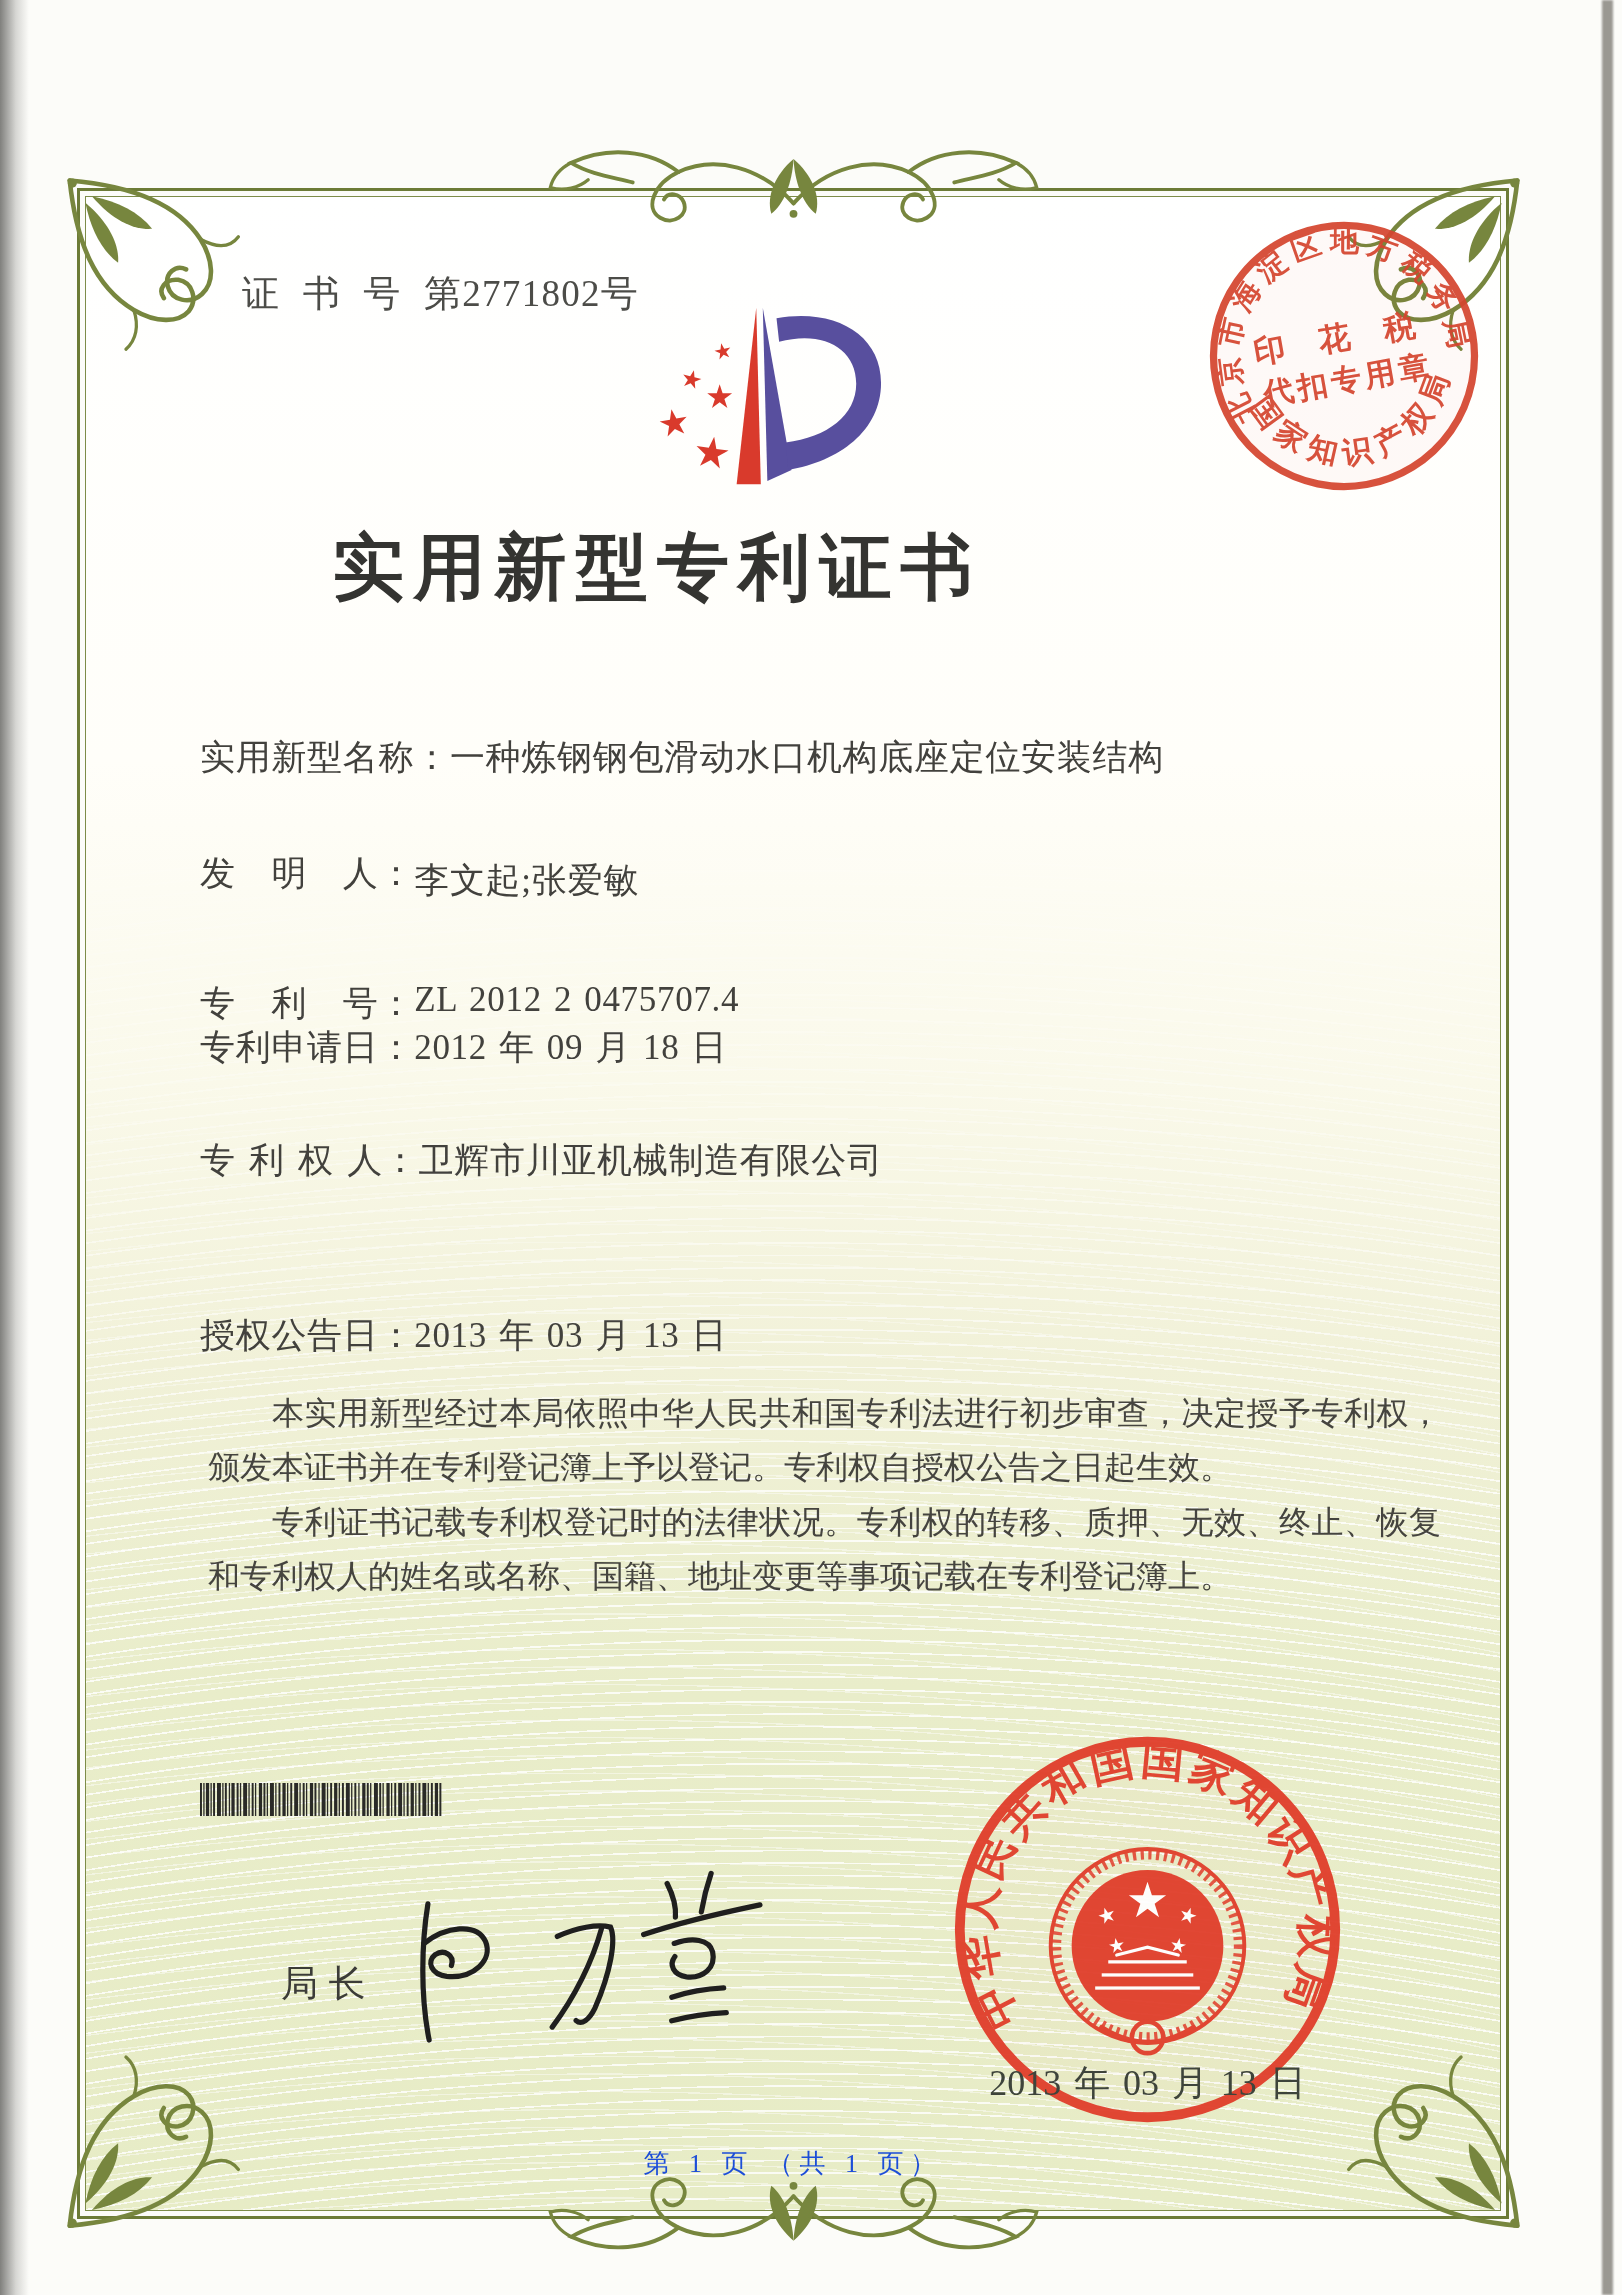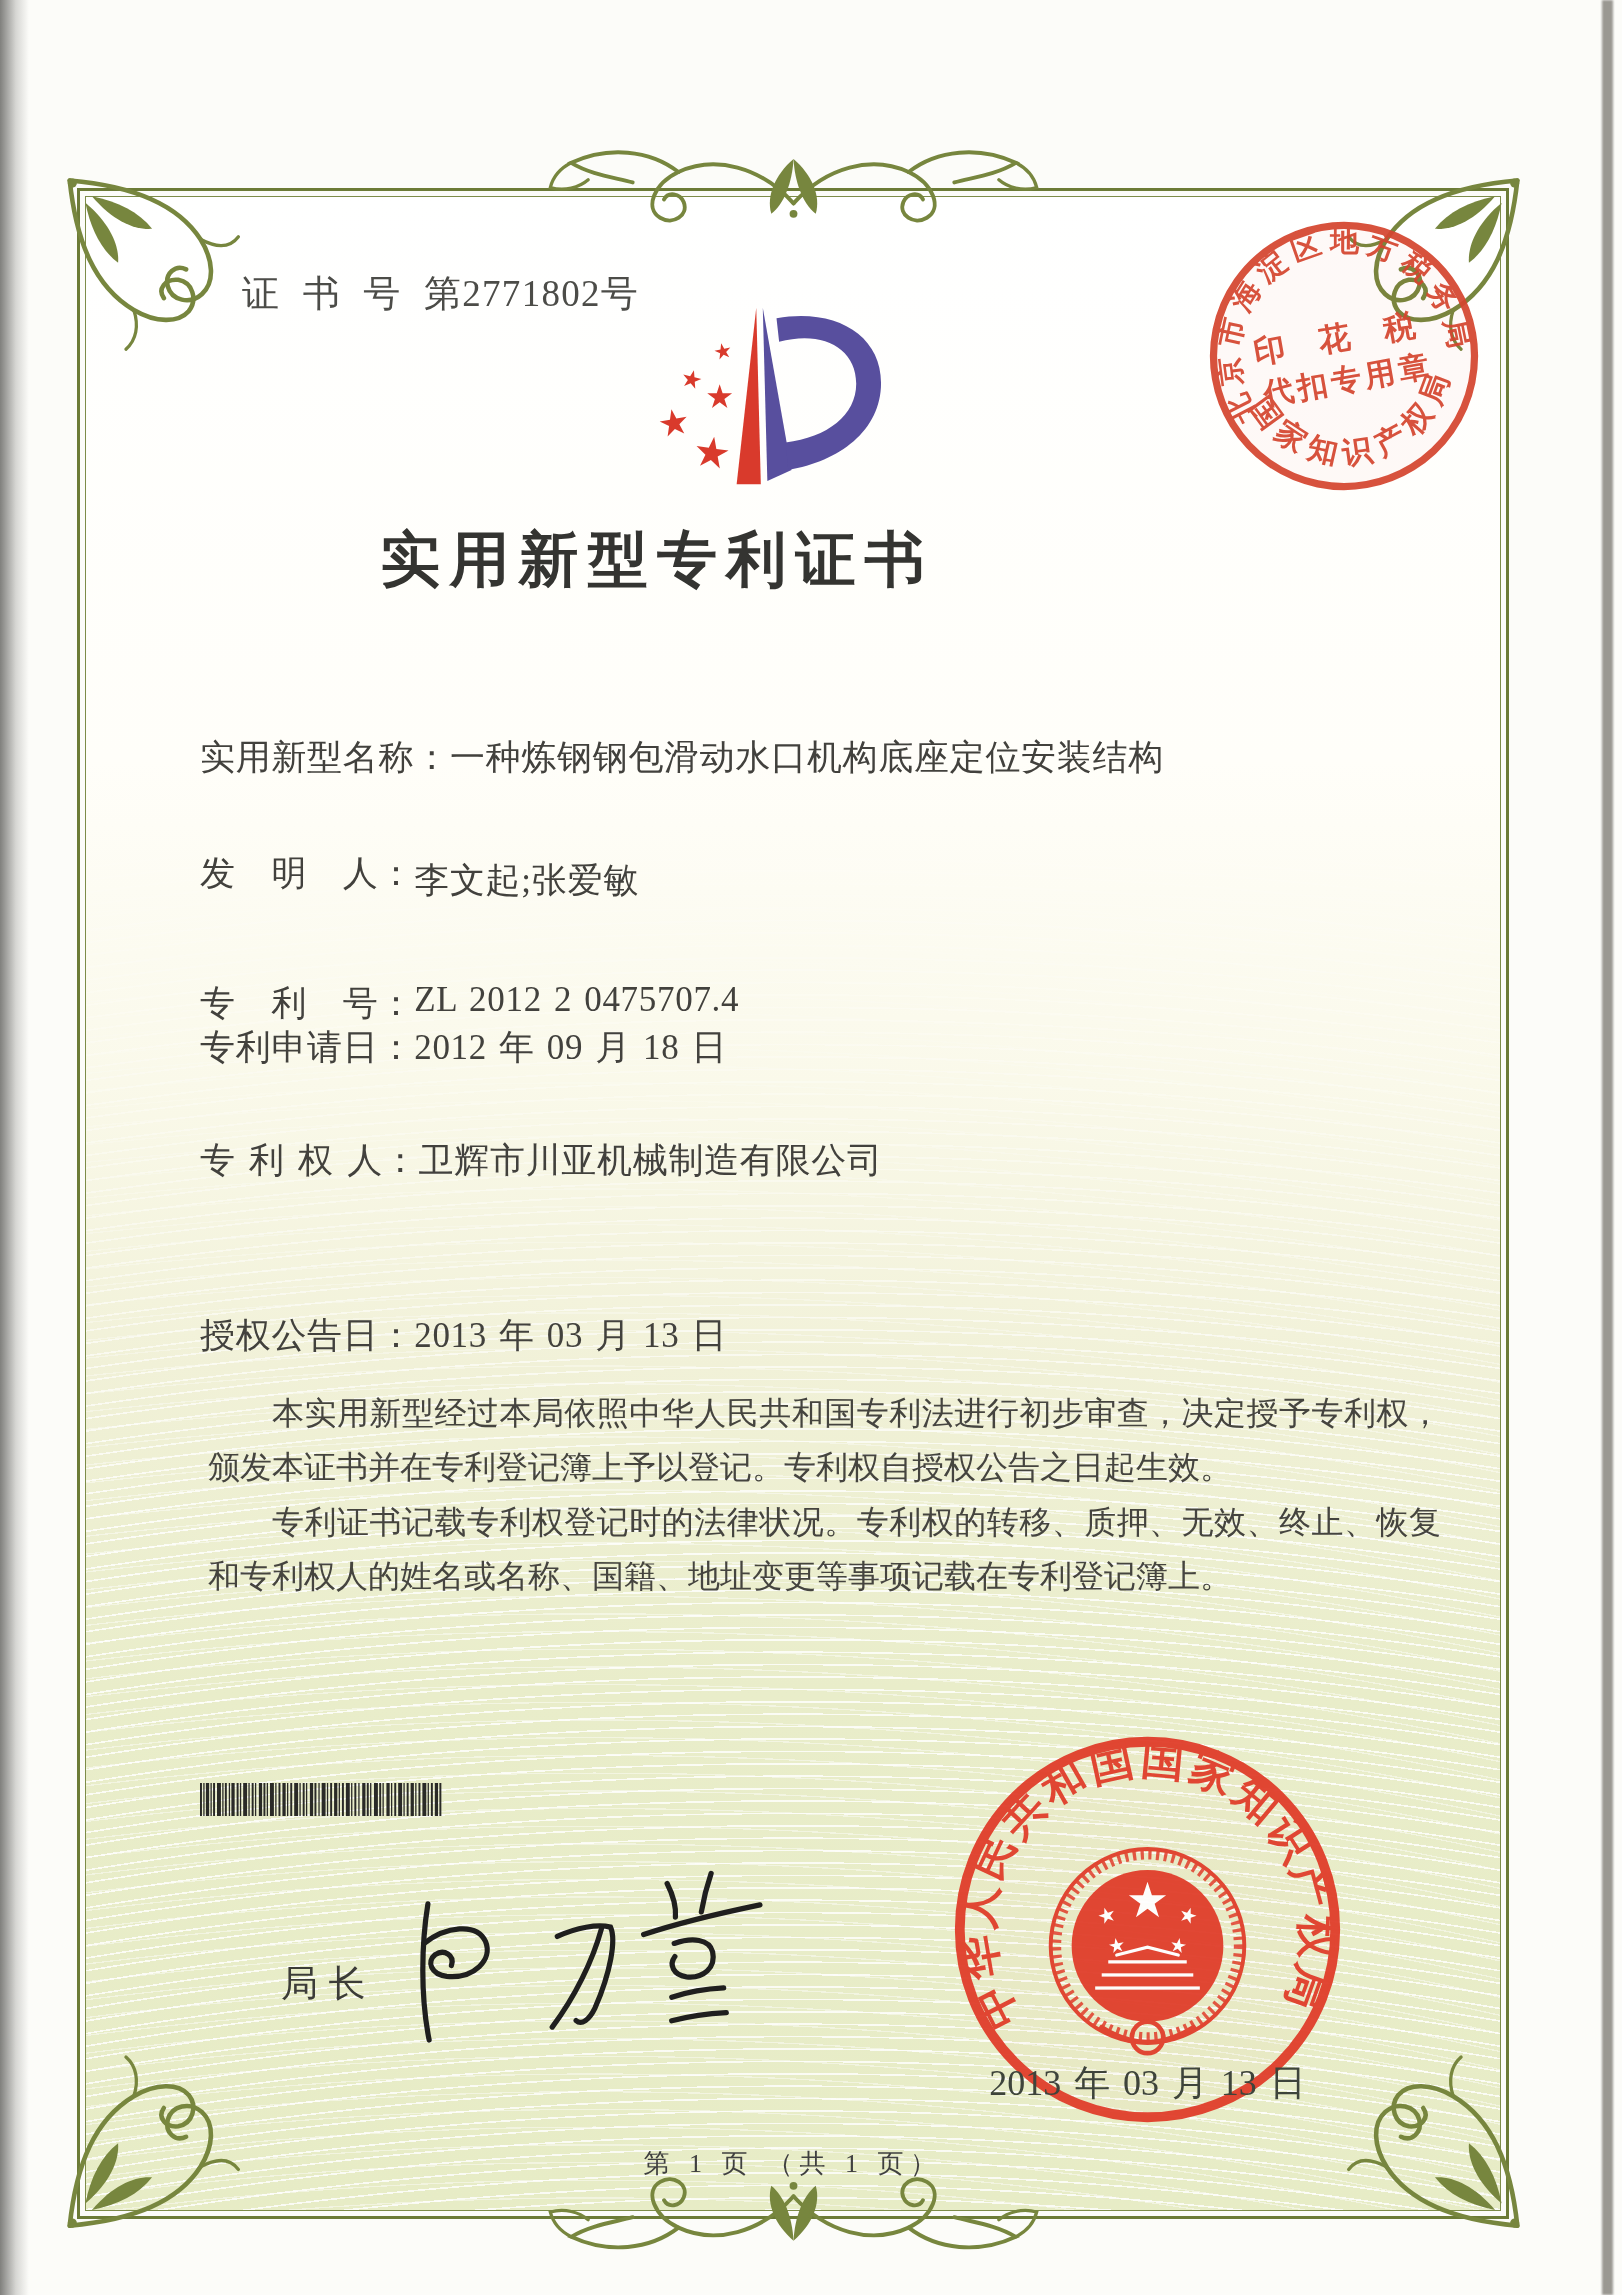--- a/index.html
+++ b/index.html
@@ -18,21 +18,21 @@
   .waves{position:absolute;inset:5.2px;
      background-image:
       repeating-radial-gradient(4055px circle at 50% 300%, rgba(255,255,255,.8) 0px, rgba(255,255,255,.8) 1.6px, rgba(255,255,255,0) 1.6px, rgba(255,255,255,0) 12.4px),
       repeating-radial-gradient(3532px circle at 36% 290%, rgba(255,255,255,.45) 0px, rgba(255,255,255,.45) 1.3px, rgba(255,255,255,0) 1.3px, rgba(255,255,255,0) 17.7px);
      -webkit-mask-image:linear-gradient(180deg,transparent 0%,transparent 28%,rgba(0,0,0,.45) 48%,#000 66%);
              mask-image:linear-gradient(180deg,transparent 0%,transparent 28%,rgba(0,0,0,.45) 48%,#000 66%);}
   .ornaments{position:absolute;left:0;top:0;width:1623px;height:2295px;pointer-events:none;}
   
   .cert-no{position:absolute;left:242px;top:269px;font-size:37px;color:#4c4c48;letter-spacing:1.3px;word-spacing:11.8px;}
   .title{position:absolute;left:77px;width:1160px;top:520px;text-align:center;
-         font-size:60px;font-weight:700;letter-spacing:9.2px;color:#343431;}
+         font-size:72px;font-weight:700;letter-spacing:9.2px;color:#343431;}
   .row{position:absolute;left:200px;width:1239px;display:flex;font-size:35px;color:#42413d;letter-spacing:0.7px;}
   .row .lbl{white-space:pre;flex:none;word-spacing:3.9px;}
   .row .val{flex:none;word-spacing:2.6px;}
   .row .val .vline{line-height:1.78;}
   .r-name{top:734px;}
   .r-inv{top:850px;}
   .r-pno{top:980px;}
   .r-fil{top:1024px;}
   .r-own{top:1137px;}
   .r-grant{top:1312px;align-items:center;}
@@ -40,21 +40,21 @@
              color:#45443f;text-align:justify;margin-left:8px;}
   .body-text p{margin:0;text-indent:2em;}
   .barcode{position:absolute;left:200px;top:1783px;width:242px;height:33px;}
   .signoff-label{position:absolute;left:281px;top:1959px;font-size:37px;letter-spacing:10.5px;color:#3c3c38;}
   .signature{position:absolute;left:363px;top:1854px;width:425px;height:235px;}
   .stamp{position:absolute;left:1199px;top:211px;width:290px;height:290px;opacity:.93;transform:rotate(-10deg);}
   .seal{position:absolute;left:948px;top:1730px;width:399px;height:399px;opacity:.94;}
   .seal-date{position:absolute;left:935px;top:2059px;width:425px;text-align:center;
              font-size:36px;color:#3e443b;word-spacing:3.9px;}
   .footer{position:absolute;left:77px;width:1432px;top:2146px;text-align:center;
-          font-size:26px;letter-spacing:6.5px;color:#404040;}
+          font-size:26px;letter-spacing:6.5px;color:#1d4ed8;}
   .sr{position:absolute;opacity:0;pointer-events:none;font-size:1px;}
 </style>
 </head>
 <body>
 
 <div class="page">
 
   <div class="scan-left"></div>
   <div class="scan-right"></div>
 

